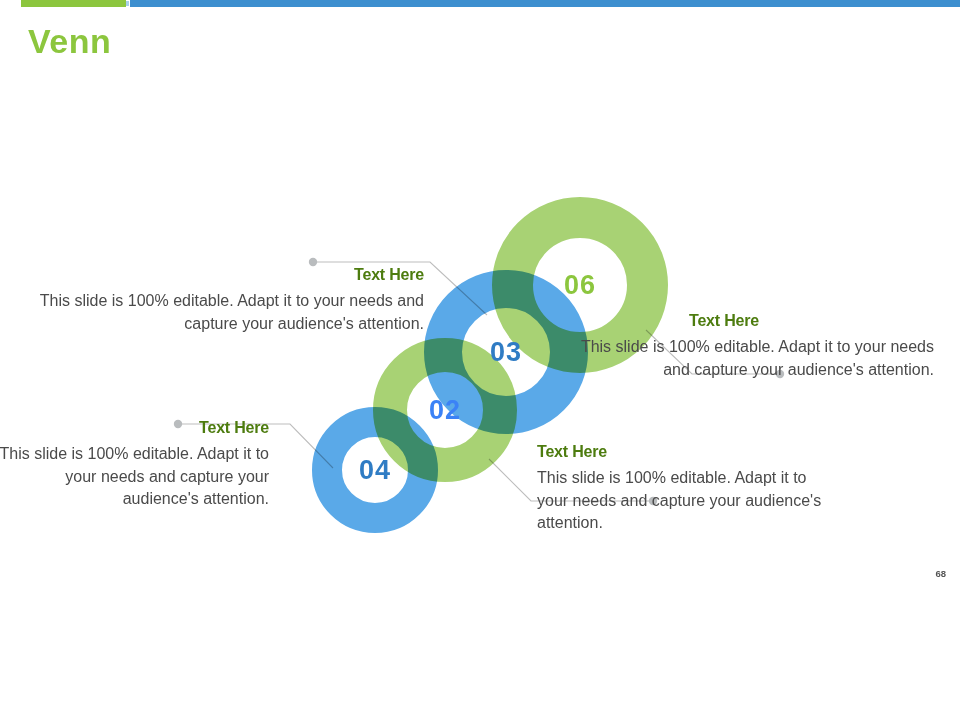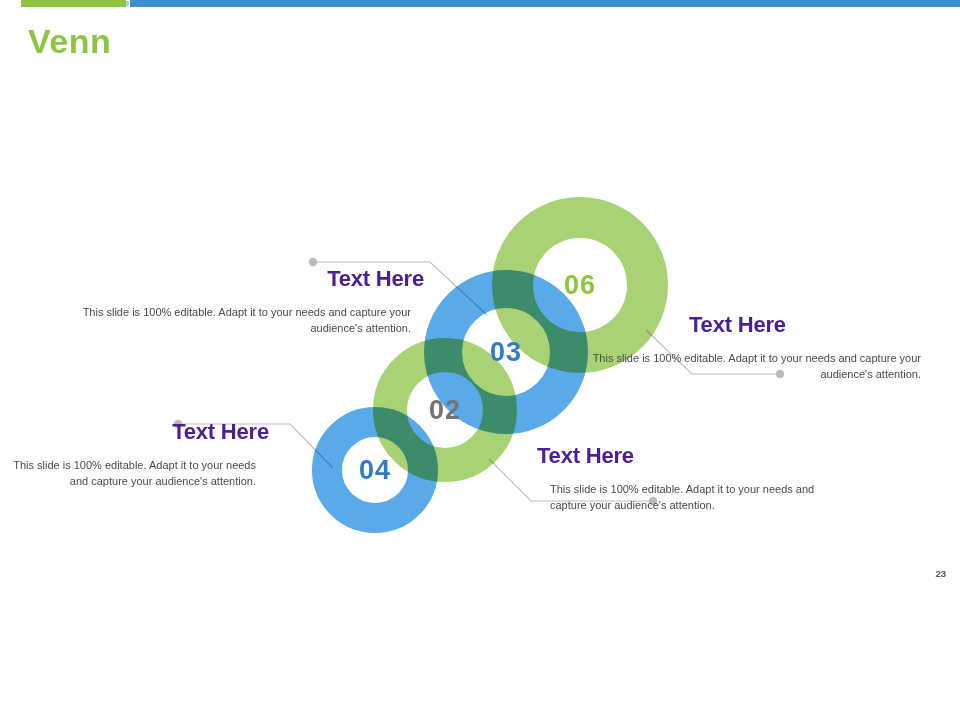--- a/index.html
+++ b/index.html
@@ -86,28 +86,28 @@
     transform: translate(-50%, -50%);
     letter-spacing: 1px;
   }
 
   
   .callout {
     position: absolute;
   }
   .callout h3 {
     margin: 0 0 6px 0;
-    font-size: 22px;
-    font-weight: bold;
-    color: #4c1d95;
+    font-size: 16px;
+    font-weight: bold;
+    color: #4d7c0f;
     letter-spacing: -0.2px;
   }
   .callout p {
-    margin: 13px;
-    font-size: 11px;
+    margin: 0;
+    font-size: 16px;
     line-height: 1.42;
     color: #4a4a4a;
   }
   .align-right { text-align: right; }
   .align-left  { text-align: left; }
 
   .connector {
     position: absolute;
     left: 0;
     top: 0;
@@ -161,21 +161,21 @@
     </g>
   </svg>
 
   <div class="venn">
     <div class="ring" style="left: 312px; top: 407px; width: 66px; height: 66px; border: 30px solid rgb(90, 169, 232); background: transparent;"></div>
     <div class="ring" style="left: 373px; top: 338px; width: 76px; height: 76px; border: 34px solid rgb(168, 210, 116); background: transparent;"></div>
     <div class="ring" style="left: 424px; top: 270px; width: 88px; height: 88px; border: 38px solid rgb(90, 169, 232); background: transparent;"></div>
     <div class="ring" style="left: 492px; top: 197px; width: 94px; height: 94px; border: 41px solid rgb(168, 210, 116); background: transparent;"></div>
 
     <div class="ring-num" style="left: 375px; top: 470px; color: rgb(47, 124, 196);">04</div>
-    <div class="ring-num" style="left: 445px; top: 410px; color: #737373;">02</div>
+    <div class="ring-num" style="left: 445px; top: 410px; color: #3b82f6;">02</div>
     <div class="ring-num" style="left: 506px; top: 352px; color: rgb(47, 124, 196);">03</div>
     <div class="ring-num" style="left: 580px; top: 285px; color: rgb(140, 198, 62);">06</div>
   </div>
 
   <div class="callout align-right" style="left:24px; top:266px; width:400px;">
     <h3>Text Here</h3>
     <p>This slide is 100% editable.  Adapt it to your needs and capture your audience's attention.</p>
   </div>
 
   <div class="callout align-right" style="left:560px; top:312px; width:374px;">
@@ -186,15 +186,15 @@
   <div class="callout align-right" style="left:-12px; top:419px; width:281px;">
     <h3>Text Here</h3>
     <p>This slide is 100% editable.  Adapt it to your needs and capture your audience's attention.</p>
   </div>
 
   <div class="callout align-left" style="left:537px; top:443px; width:300px;">
     <h3>Text Here</h3>
     <p>This slide is 100% editable.  Adapt it to your needs and capture your audience's attention.</p>
   </div>
 
-  <div class="page-number">23</div>
+  <div class="page-number">68</div>
 
 </div>
 
 </body></html>

